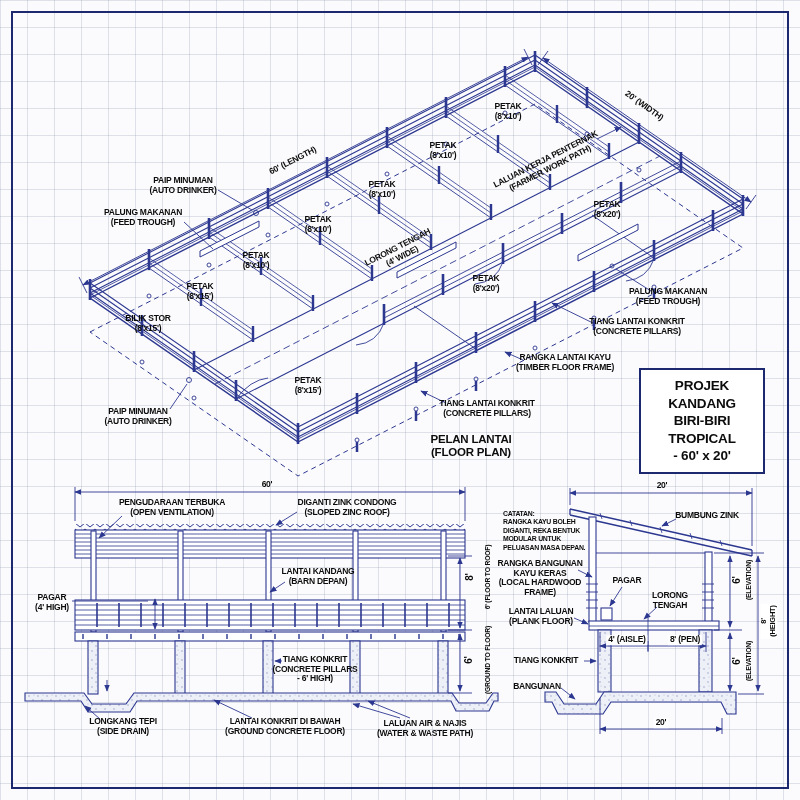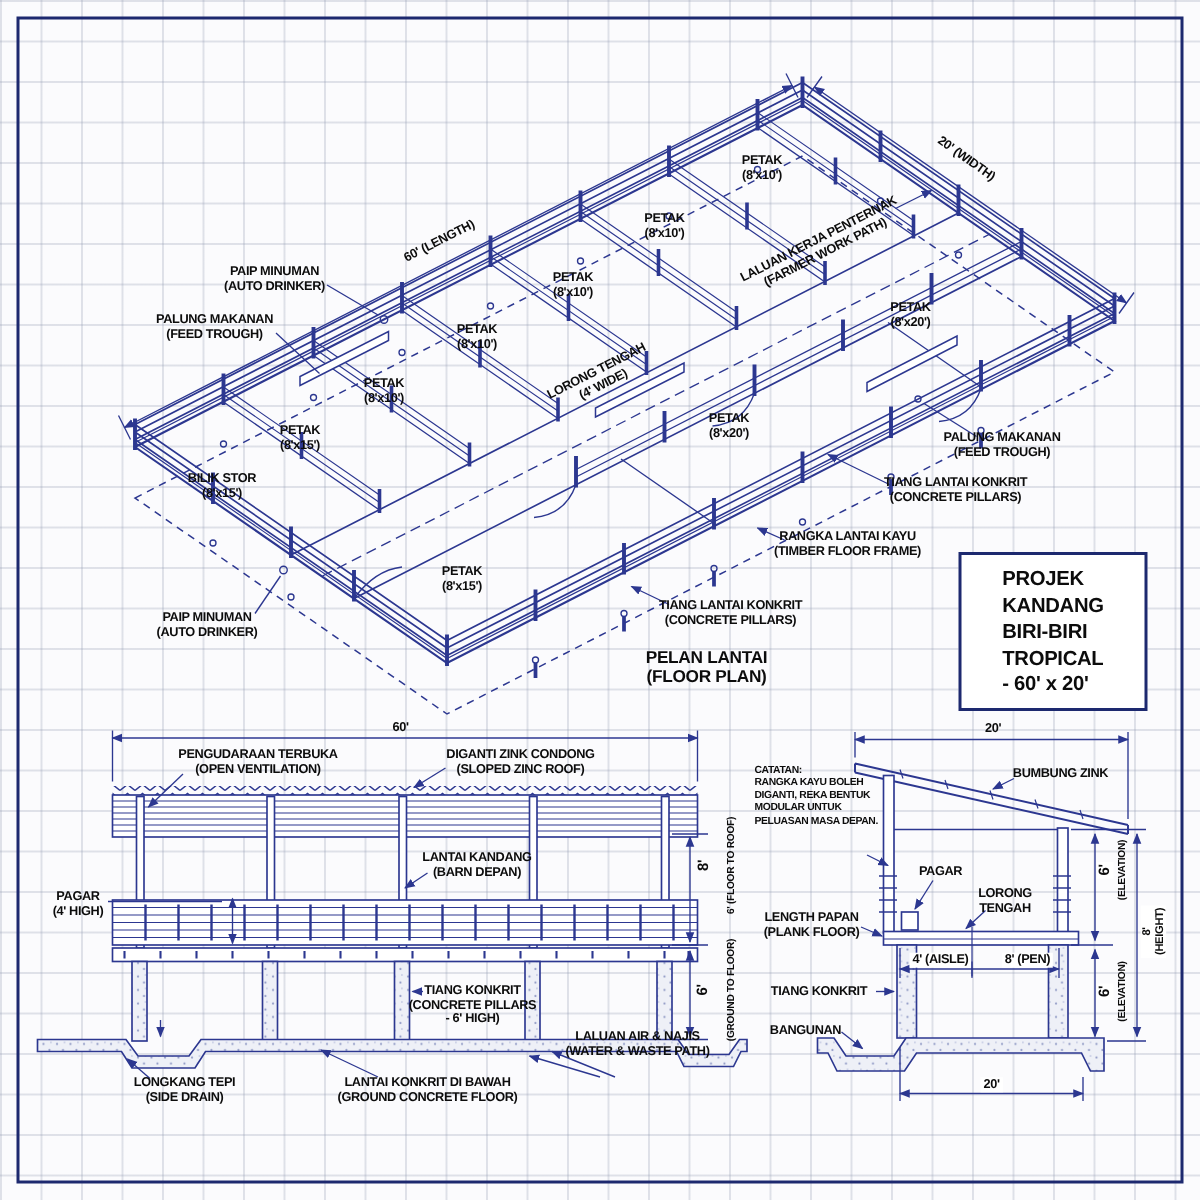--- a/index.html
+++ b/index.html
@@ -20,21 +20,21 @@
   .f10{font-size:10px;}
   .f7{font-size:6.8px;letter-spacing:-0.2px;}
   .f75{font-size:7.5px;}
   .big{font-size:11.5px;letter-spacing:-0.2px;}
   .bg{background:#fff;padding:0 2px;}
   .note{transform:none;text-align:left;font-size:6.9px;line-height:1.22;}
   .title-block{position:absolute;left:639px;top:368px;width:122px;height:102px;
     border:2px solid #1d296f;background:#fff;z-index:3;
     display:flex;align-items:center;justify-content:center;}
   .title-block .tb{font-size:13.5px;line-height:1.3;font-weight:bold;
-    text-align:left;white-space:pre-line;color:#0c0c0c;letter-spacing:-0.2px;}
+    text-align:center;white-space:pre-line;color:#0c0c0c;letter-spacing:-0.2px;}
 </style>
 </head>
 <body>
 
 <div class="sheet">
   <div class="frame"></div>
 
   <svg class="draw" width="800" height="800" viewBox="0 0 800 800">
     <defs>
       <pattern id="corr" width="10" height="6" patternUnits="userSpaceOnUse">
@@ -312,38 +312,42 @@
 (BARN DEPAN)</div>
   <div class="lbl" style="left:52px;top:603px">PAGAR
 (4' HIGH)</div>
   <div class="lbl" style="left:315px;top:670px">TIANG KONKRIT
 (CONCRETE PILLARS
 - 6' HIGH)</div>
   <div class="lbl" style="left:123px;top:727px">LONGKANG TEPI
 (SIDE DRAIN)</div>
   <div class="lbl" style="left:285px;top:727px">LANTAI KONKRIT DI BAWAH
 (GROUND CONCRETE FLOOR)</div>
-  <div class="lbl" style="left:425px;top:696px">LALUAN AIR &amp; NAJIS
+  <div class="lbl" style="left:425px;top:729px">LALUAN AIR &amp; NAJIS
 (WATER &amp; WASTE PATH)</div>
   <div class="lbl rot f10" style="left:470px;top:577px;--r:-90deg">8'</div>
   <div class="lbl rot f7" style="left:488px;top:577px;--r:-90deg">6' (FLOOR TO ROOF)</div>
   <div class="lbl rot f10" style="left:469px;top:660px;--r:-90deg">6'</div>
   <div class="lbl rot f7" style="left:488px;top:660px;--r:-90deg">(GROUND TO FLOOR)</div>
 
   <div class="lbl" style="left:662px;top:486px">20'</div>
   <div class="lbl note" style="left:503px;top:510px">CATATAN:
 RANGKA KAYU BOLEH
 DIGANTI, REKA BENTUK
 MODULAR UNTUK
 PELUASAN MASA DEPAN.</div>
   <div class="lbl" style="left:707px;top:516px">BUMBUNG ZINK</div>
+  <div class="lbl" style="left:540px;top:578px">RANGKA BANGUNAN
+KAYU KERAS
+(LOCAL HARDWOOD
+FRAME)</div>
   <div class="lbl" style="left:627px;top:581px">PAGAR</div>
   <div class="lbl" style="left:670px;top:601px">LORONG
 TENGAH</div>
-  <div class="lbl" style="left:541px;top:617px">LENGTH PAPAN
+  <div class="lbl" style="left:541px;top:617px">LANTAI LALUAN
 (PLANK FLOOR)</div>
   <div class="lbl bg" style="left:627px;top:640px">4' (AISLE)</div>
   <div class="lbl bg" style="left:685px;top:640px">8' (PEN)</div>
   <div class="lbl" style="left:546px;top:661px">TIANG KONKRIT</div>
   <div class="lbl" style="left:537px;top:687px">BANGUNAN</div>
   <div class="lbl bg" style="left:661px;top:723px">20'</div>
   <div class="lbl rot f10 bg" style="left:737px;top:580px;--r:-90deg">6'</div>
   <div class="lbl rot f7" style="left:749px;top:580px;--r:-90deg">(ELEVATION)</div>
   <div class="lbl rot f10 bg" style="left:737px;top:661px;--r:-90deg">6'</div>
   <div class="lbl rot f7" style="left:749px;top:661px;--r:-90deg">(ELEVATION)</div>

